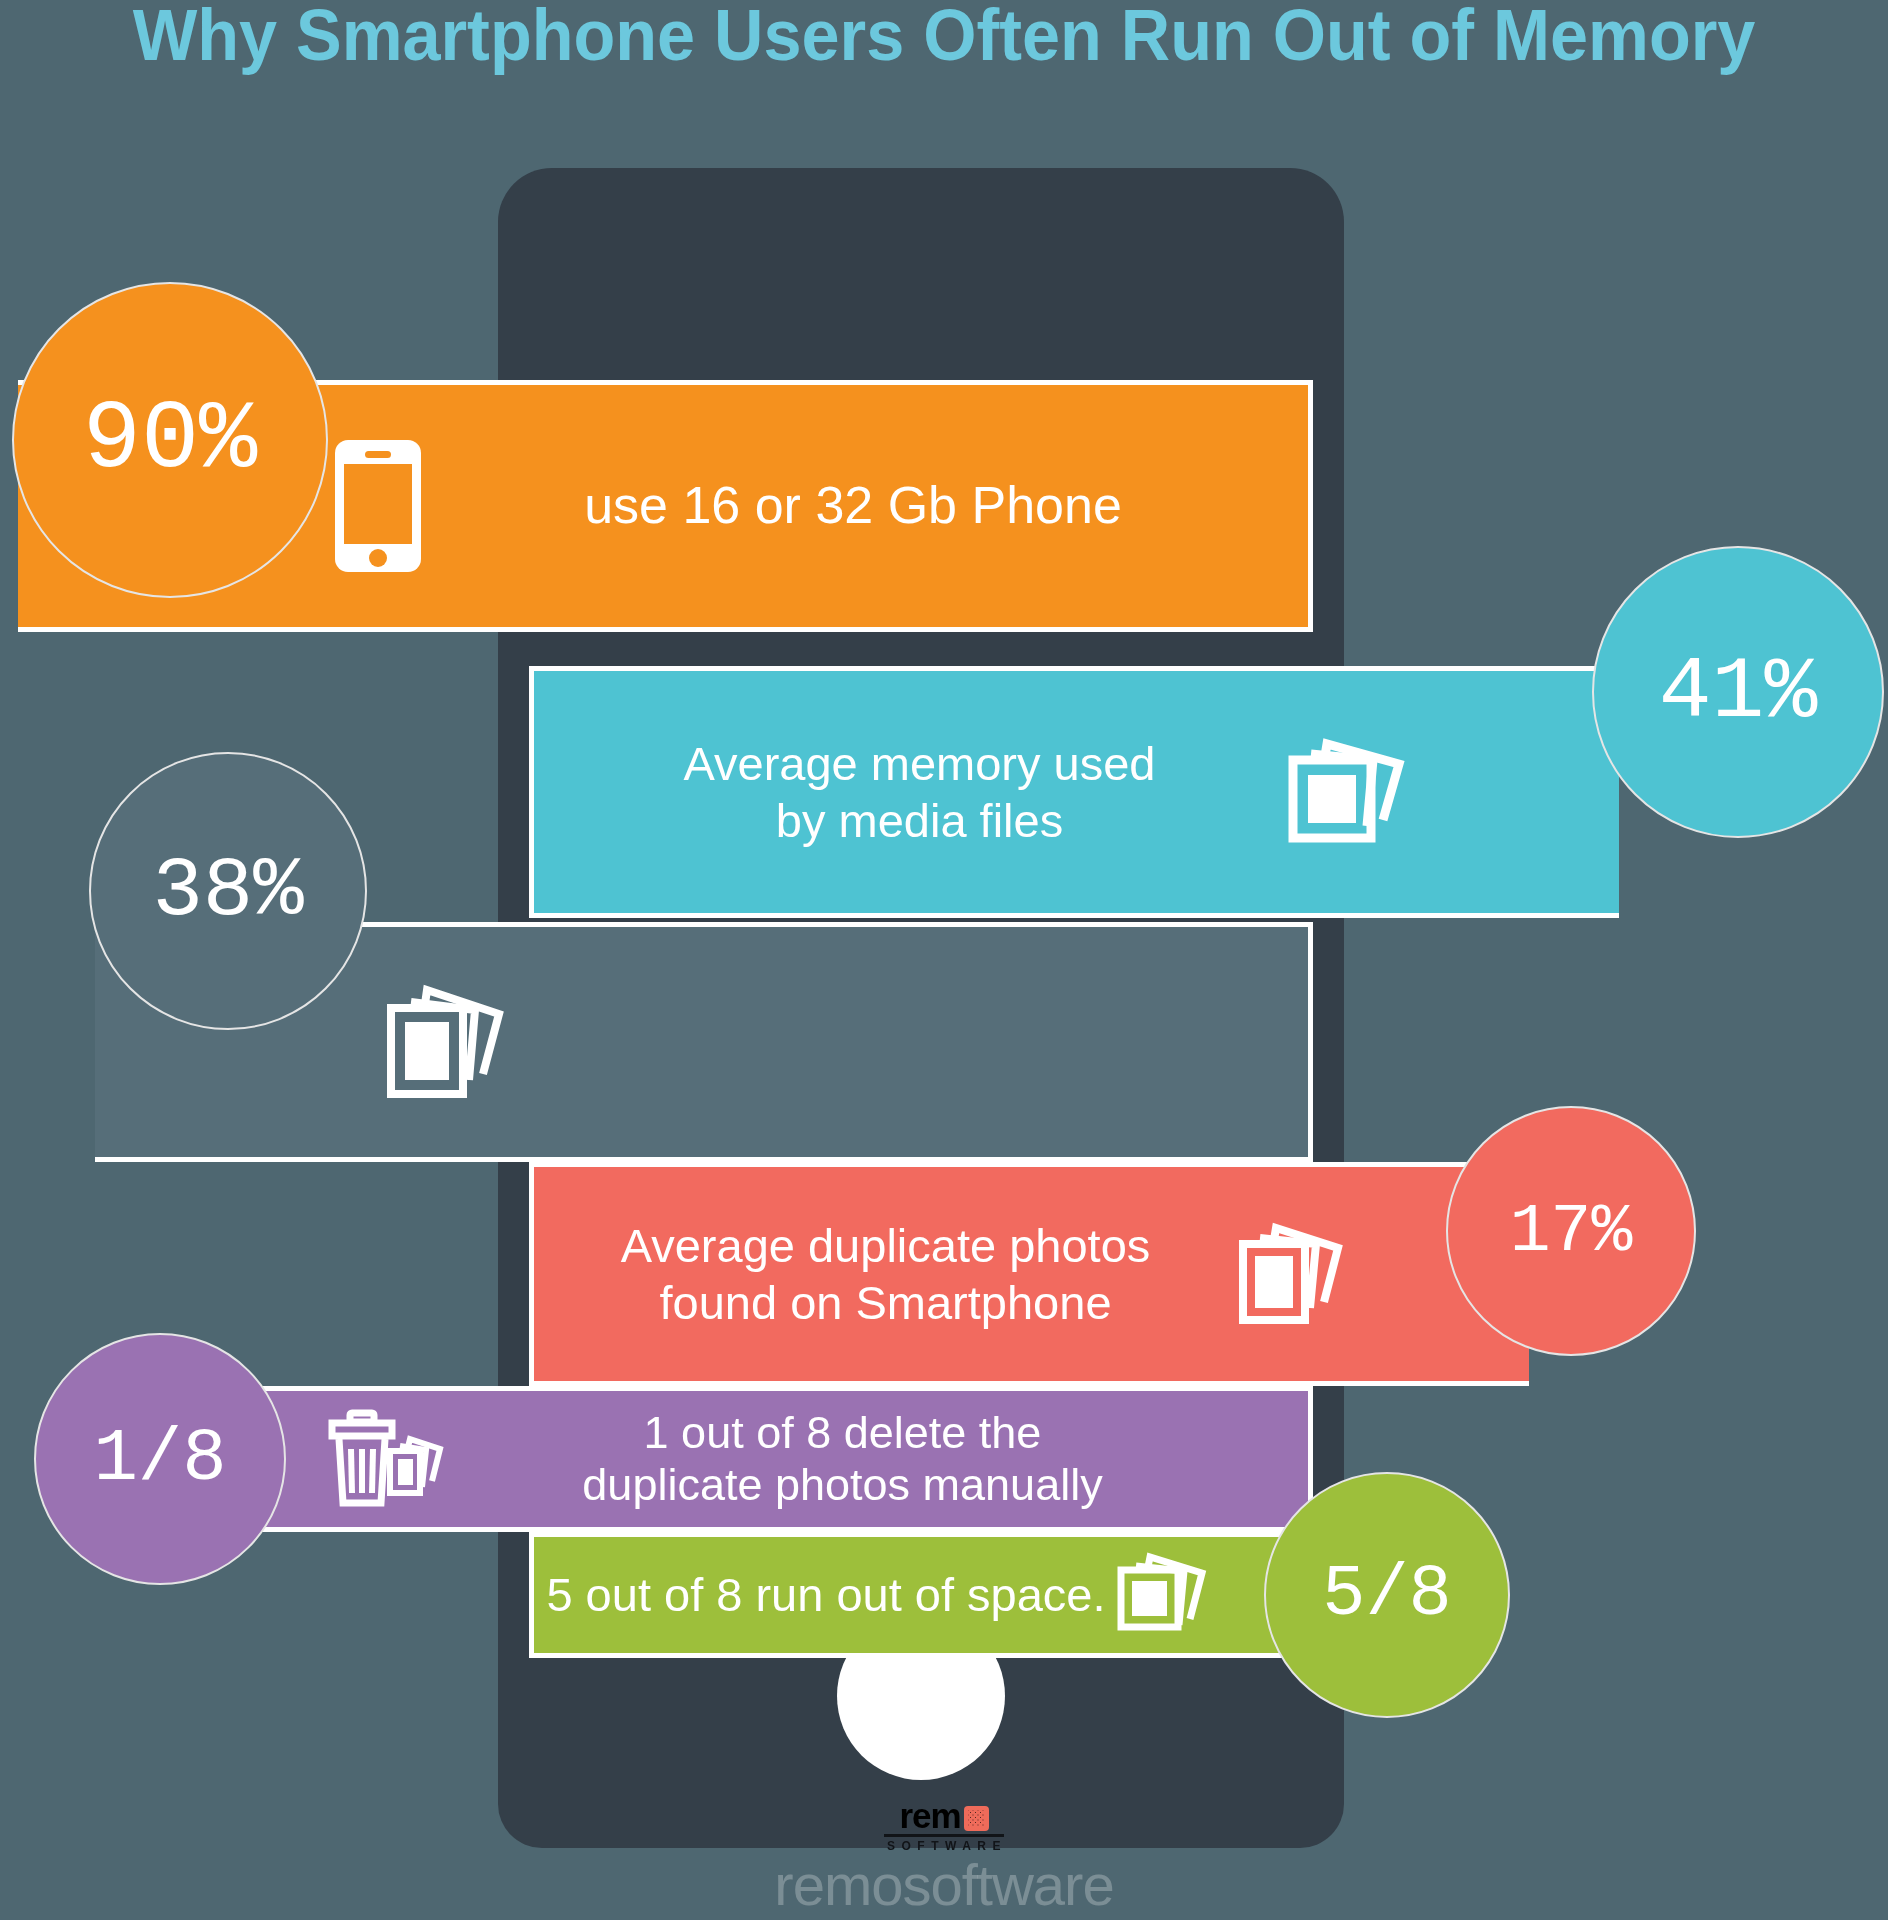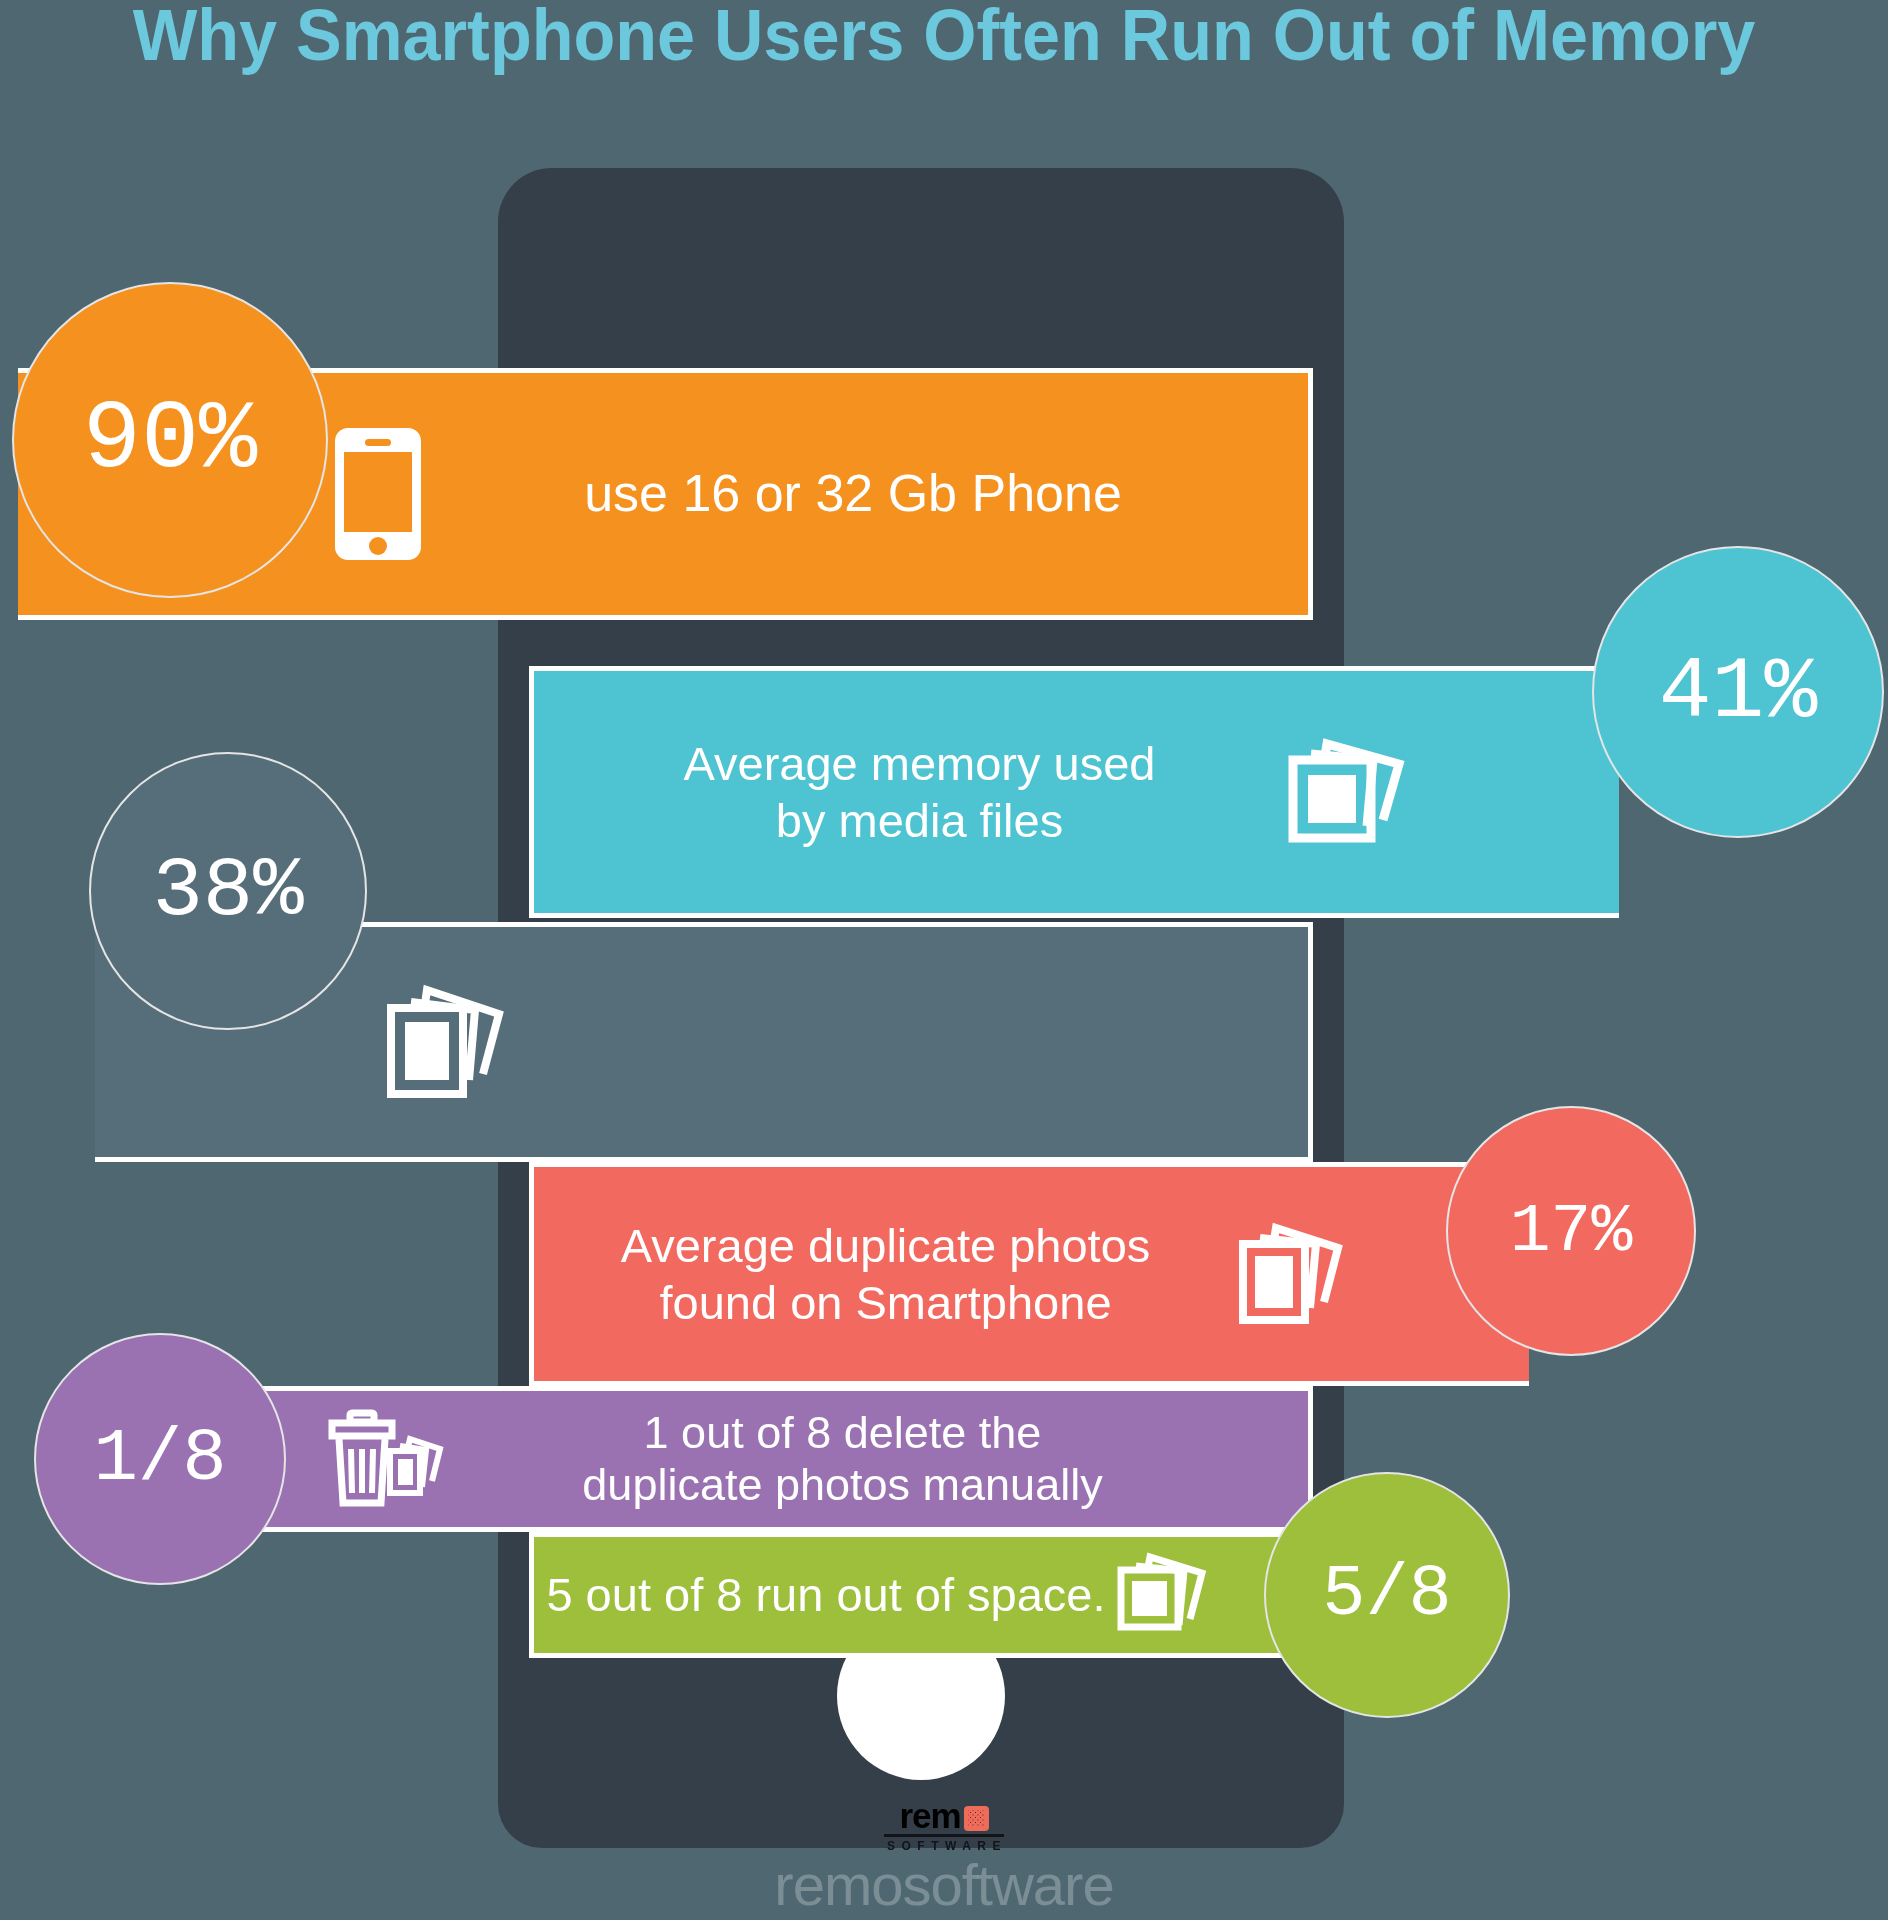--- a/index.html
+++ b/index.html
@@ -187,21 +187,21 @@
   <div id="title">Why Smartphone Users Often Run Out of Memory</div>
 
   <div id="phone">
     <div id="phone-camera"></div>
     <div id="phone-speaker-a"></div>
     <div id="phone-speaker-b"></div>
     <div id="phone-home"></div>
   </div>
 
   <div class="row">
-    <div class="bar no-left-border" style="left:18px; top:368px; width:1295px; height:252px; background:#f5911e; padding-left:300px; padding-right:40px;">
+    <div class="bar no-left-border" style="left:18px; top:380px; width:1295px; height:252px; background:#f5911e; padding-left:300px; padding-right:40px;">
       <div class="icon-slot" style="width:120px;">
         <svg width="86" height="132" viewBox="0 0 86 132" aria-hidden="true">
           <rect x="0" y="0" width="86" height="132" rx="13" fill="#ffffff"></rect>
           <rect x="9" y="24" width="68" height="80" fill="#f5911e"></rect>
           <rect x="30" y="11" width="26" height="7" rx="3.5" fill="#f5911e"></rect>
           <circle cx="43" cy="118" r="9" fill="#f5911e"></circle>
         </svg>
       </div>
       <div class="bar-text" style="font-size:52px;">use 16 or 32 Gb Phone</div>
     </div>

